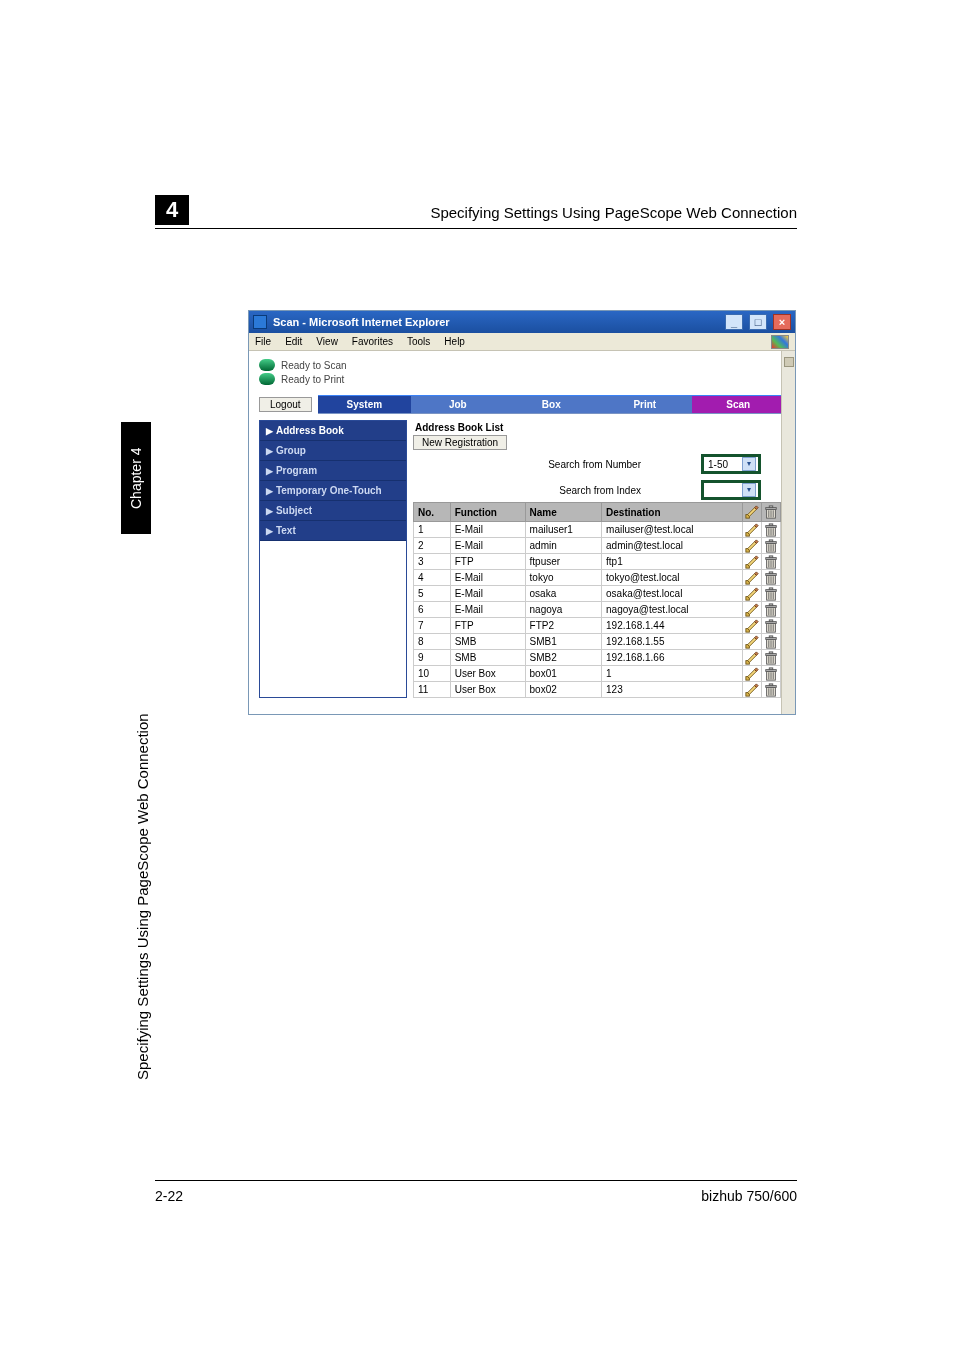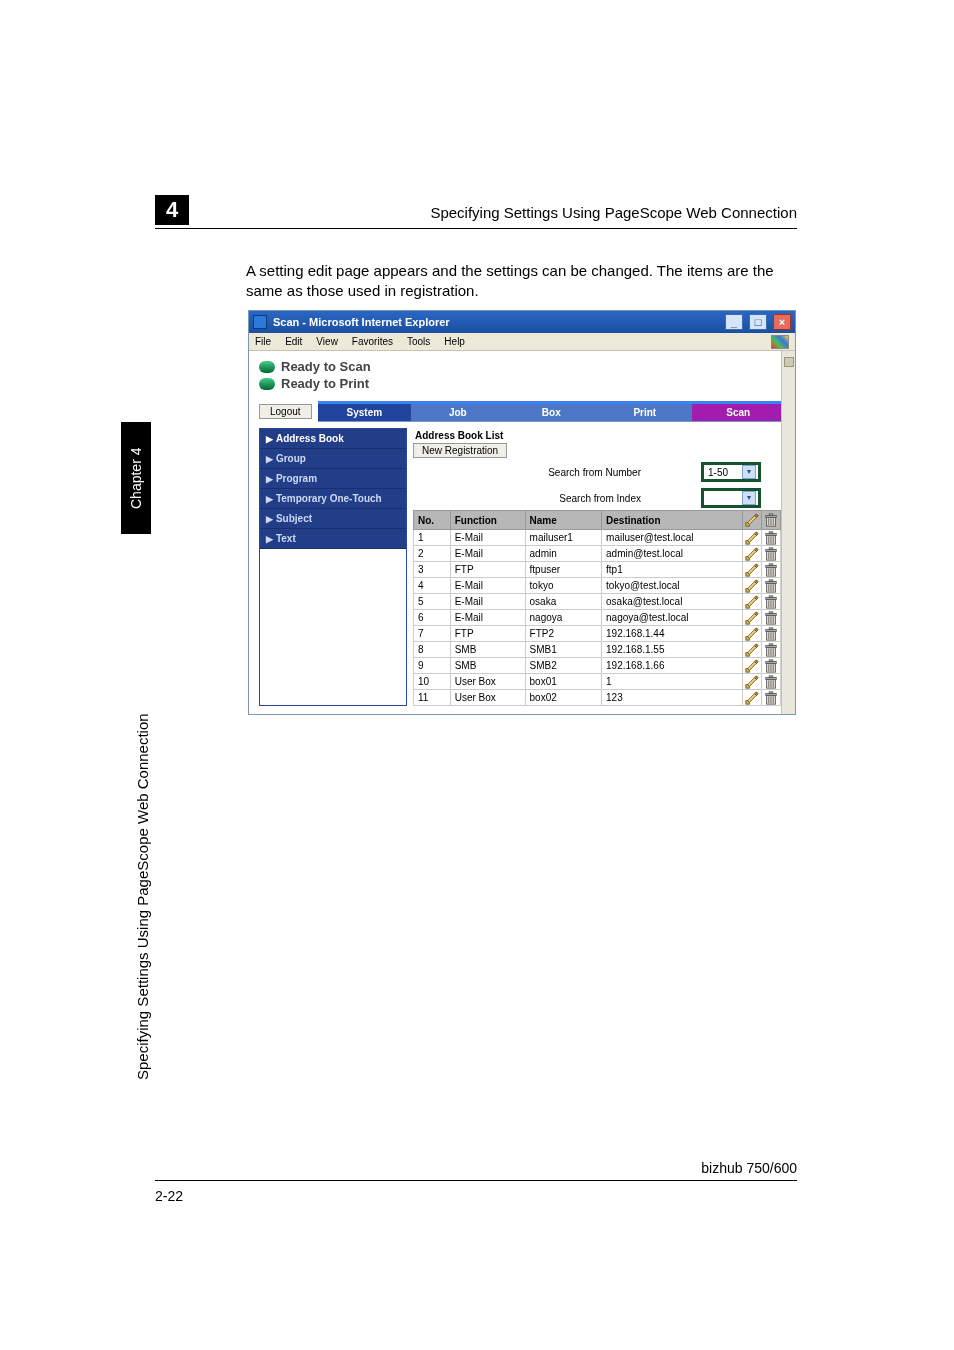--- a/index.html
+++ b/index.html
@@ -94,21 +94,21 @@
   }
   .footer-left {
     position: absolute;
     left: 155px;
     top: 1188px;
     font-size: 14px;
   }
   .footer-right {
     position: absolute;
     right: 157px;
-    top: 1160px;
+    top: 1188px;
     font-size: 14px;
   }
 
   
   .shot {
     position: absolute;
     left: 248px;
     top: 310px;
     width: 548px;
     height: 405px;
@@ -175,42 +175,41 @@
   .shot .scrollbar .thumb {
     position: absolute;
     top: 6px; left: 2px;
     width: 10px; height: 10px;
     background: #cfcab5;
     border: 1px solid #9a967f;
   }
 
   .status-area {
     padding: 8px 10px 4px 10px;
-    font-size: 13px;
+    font-size: 10px;
     color: #444;
-    font-weight: bold;
   }
   .status-area .row { display:flex; align-items:center; gap:6px; margin-bottom:2px; }
   .status-area .bubble { width:16px; height:12px; border-radius:6px; background: linear-gradient(#4c8, #063); }
   .userrow { font-size:9px; color:#333; padding-left:10px; }
 
   .toprow {
     display:flex; align-items:center; gap:6px;
     padding: 4px 10px 6px 10px;
   }
   .logout-btn {
     border: 1px solid #999;
     background: #f0efe7;
     padding: 1px 10px;
     font-size: 10px;
   }
   .tabbar {
     display: flex;
     flex: 1;
-    border-top: 3px solid #3b82f6;
+    border-top: 1px solid #3b82f6;
     border-bottom: 1px solid #7a94c4;
   }
   .tabbar .tab {
     flex: 1;
     text-align: center;
     font-weight: bold;
     font-size: 10px;
     color: #fff;
     padding: 3px 0;
   }
@@ -315,21 +314,20 @@
   .th-edit-svg, .th-del-svg { width:14px; height:14px; display:block; margin:auto; }
 </style>
 </head>
 <body>
 <div class="page">
 
 <div class="chapter-box">4</div>
 <div class="header-title">Specifying Settings Using PageScope Web Connection</div>
 <div class="header-line"></div>
 
-<div class="body-text">A setting edit page appears and the settings can be changed. The items are the same as those used in registration.</div>
 
 <div class="side-tab">
       <span>Chapter 4</span>
     </div>
 <div class="side-text">
   <span class="side-label">Specifying Settings Using PageScope Web Connection</span>
 </div>
 
 <div class="shot">
   <div class="titlebar">

